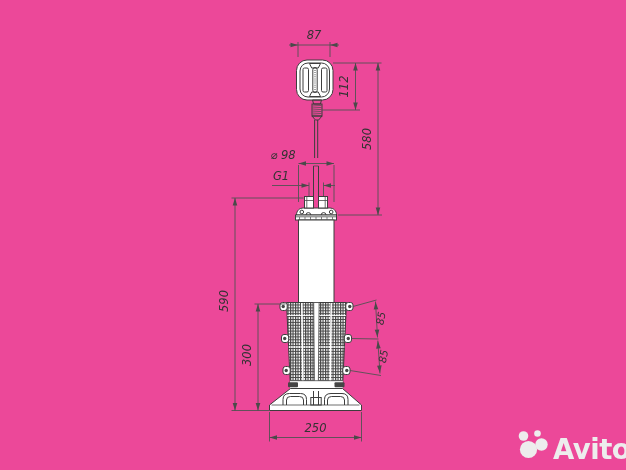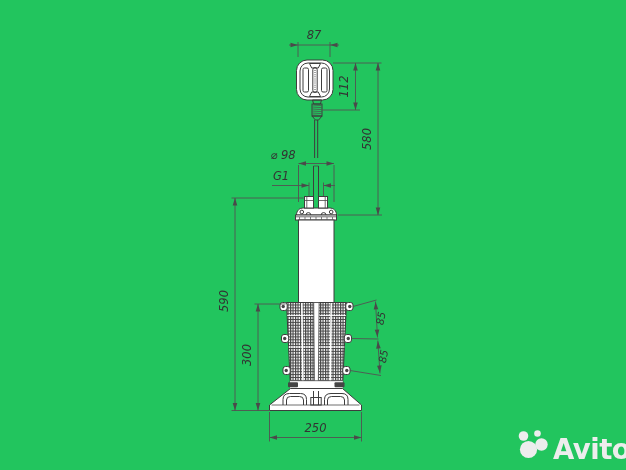--- a/index.html
+++ b/index.html
@@ -1,17 +1,17 @@
 <!DOCTYPE html>
 <html><head>
 <meta charset="utf-8">
 <style>
   html,body{margin:0;padding:0;background:#fff;}
   .stage{
-    position:relative;width:626px;height:470px;background:#22c55e;overflow:hidden;
+    position:relative;width:626px;height:470px;background:#ec4899;overflow:hidden;
     font-family:"DejaVu Sans", sans-serif;
   }
   svg{position:absolute;left:0;top:0;}
   
   .outline{stroke:#3d3d3d;stroke-width:1;fill:#ffffff;}
   .outline-nf{stroke:#3d3d3d;stroke-width:1;fill:none;}
   .thin{stroke:#4a4a4a;stroke-width:0.8;fill:none;}
   .dim{stroke:#525252;stroke-width:0.9;fill:none;}
   .darkfill{fill:#454545;stroke:none;}
   .white-seam{stroke:#ffffff;fill:none;}

